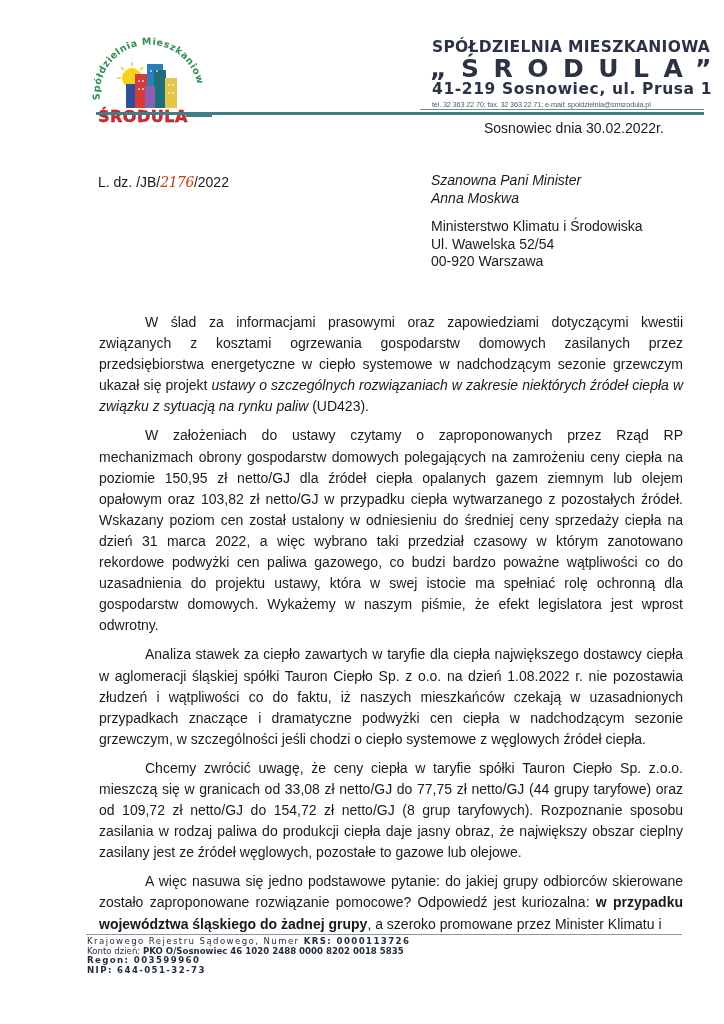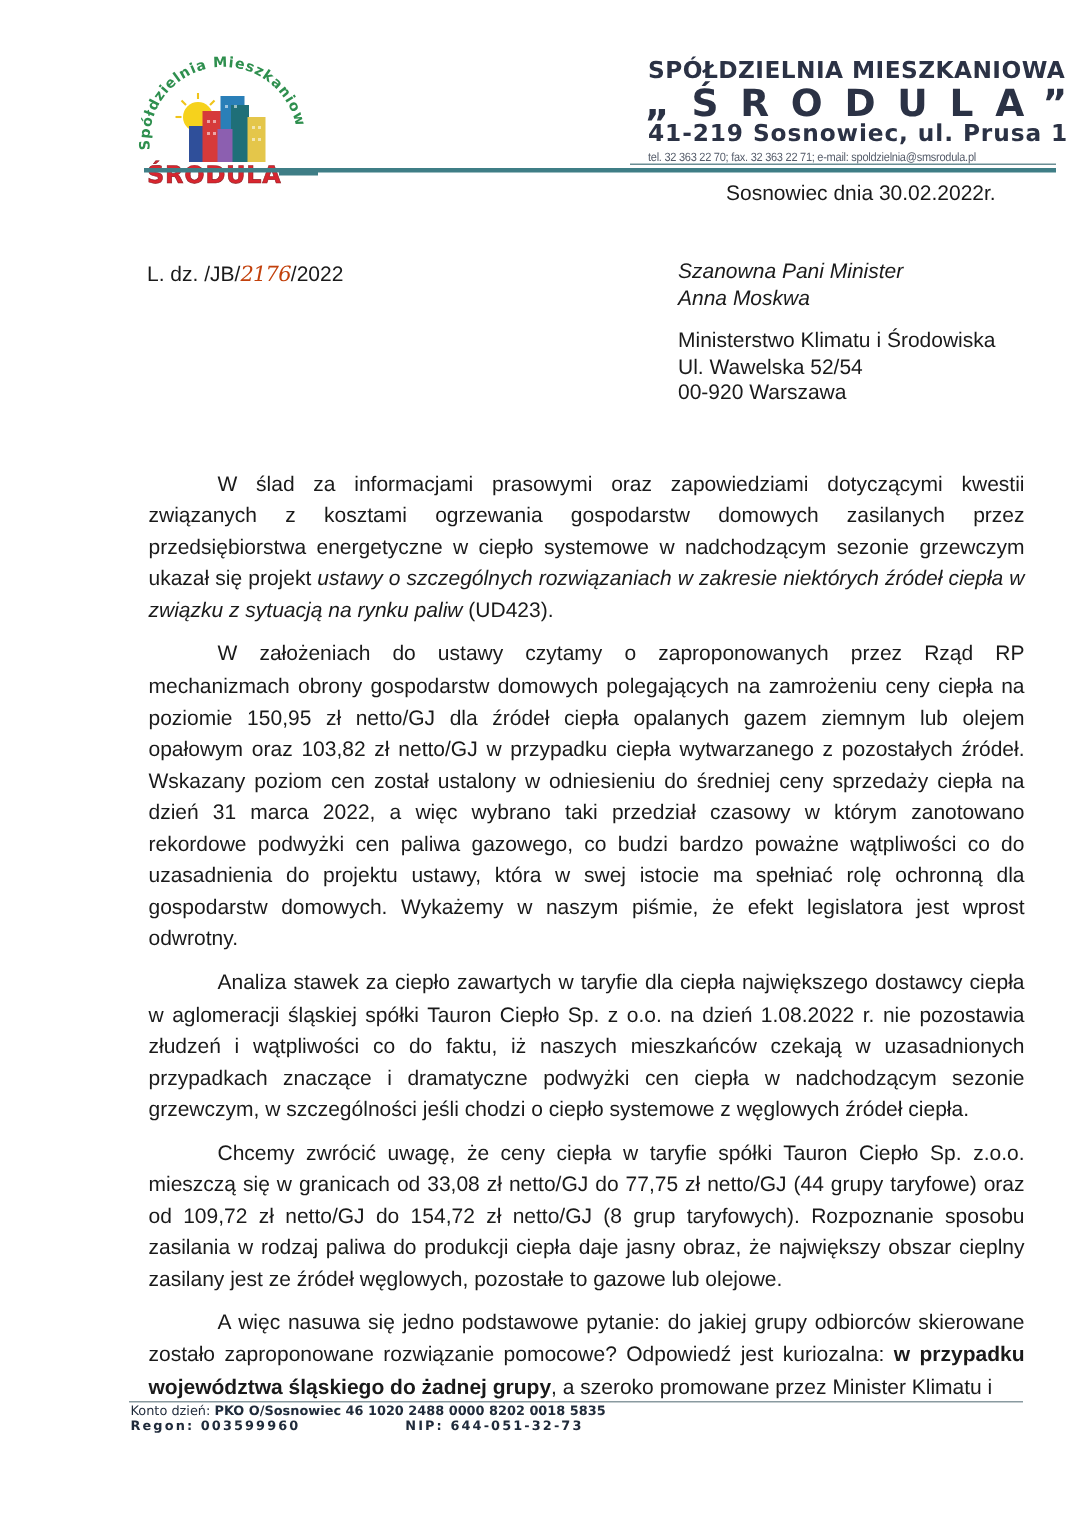--- a/index.html
+++ b/index.html
@@ -17,37 +17,37 @@
   #lh-address { left: 432px; top: 80px; font-size: 15.5px; letter-spacing: 0.6px; white-space: nowrap; }
   #lh-contact { left: 432px; top: 100px; font-size: 8px; color: #555c6a; white-space: nowrap; font-family: "Liberation Sans Narrow", "Liberation Sans", sans-serif; letter-spacing: -0.2px; transform: scaleX(0.92); transform-origin: left; }
   #lh-rule { left: 96px; top: 112px; width: 608px; height: 3px; background: #3f7e86; }
   #lh-rule2 { left: 420px; top: 109px; width: 284px; height: 1px; background: #6a8e94; }
 
   #place-date { left: 484px; top: 120px; font-size: 14px; white-space: nowrap; }
 
   #ref { left: 98px; top: 174px; font-size: 14px; white-space: nowrap; }
   #ref .hand { font-family: "DejaVu Serif", serif; font-style: italic; color: #c2410c; font-size: 14px; letter-spacing: -0.5px; }
 
-  #recipient { left: 452px; top: 172px; font-size: 14px; line-height: 17.5px; }
+  #recipient { left: 431px; top: 172px; font-size: 14px; line-height: 17.5px; }
   #recipient .salutation { font-style: italic; }
   #recipient .gap { height: 11px; }
 
   
   #body { left: 99px; top: 312px; width: 584px; font-size: 14px; line-height: 21.1px; text-align: justify; }
   #body p { margin: 0 0 8px 0; text-indent: 46px; }
   #body i { }
   #body b { font-weight: bold; }
 
   
   #footer-rule { left: 86px; top: 934px; width: 596px; height: 1px; background: #8a9aa0; }
   #footer { left: 87px; top: 937px; font-size: 8.6px; line-height: 9.6px; color: #1f2a3a; font-family: "DejaVu Sans", sans-serif; white-space: nowrap; }
   #footer .l1 { font-family: "Liberation Sans", sans-serif; font-size: 9.2px; }
   #footer .wide { letter-spacing: 1.4px; }
   #footer .b { font-weight: bold; }
-  #footer .row { display: flex; justify-content: space-between; width: 302px; }
+  #footer .row { display: flex; justify-content: space-between; width: 302px; flex-direction: column; }
 </style>
 </head>
 <body>
 
 <div id="logo" class="abs">
   <svg viewBox="0 0 126 100">
     <defs>
       <path id="arcPath" d="M14,74 A48,48 0 0 1 112,62" fill="none"></path>
     </defs>
     <text font-family="DejaVu Sans, sans-serif" font-size="9.5" font-weight="bold" fill="#2e8f4e" letter-spacing="0.6">
@@ -109,18 +109,19 @@
 <div id="body" class="abs">
   <p><span>W ślad za informacjami prasowymi oraz zapowiedziami dotyczącymi kwestii związanych z kosztami ogrzewania gospodarstw domowych zasilanych przez przedsiębiorstwa energetyczne w ciepło systemowe  w nadchodzącym sezonie grzewczym ukazał się projekt </span><i>ustawy o szczególnych rozwiązaniach w zakresie niektórych źródeł ciepła w związku z sytuacją na rynku paliw</i><span> (UD423).</span></p>
   <p>W założeniach do ustawy czytamy o zaproponowanych przez Rząd RP mechanizmach obrony gospodarstw domowych polegających na zamrożeniu ceny ciepła na poziomie 150,95 zł netto/GJ dla źródeł ciepła opalanych gazem ziemnym lub olejem opałowym oraz 103,82 zł netto/GJ w przypadku ciepła wytwarzanego z pozostałych źródeł. Wskazany poziom cen został ustalony w odniesieniu do średniej ceny sprzedaży ciepła na dzień 31 marca 2022, a więc wybrano taki przedział czasowy w którym zanotowano rekordowe podwyżki cen paliwa gazowego, co budzi bardzo poważne wątpliwości co do uzasadnienia do projektu ustawy, która w swej istocie ma spełniać rolę ochronną dla gospodarstw domowych. Wykażemy w naszym piśmie, że efekt legislatora jest wprost odwrotny.</p>
   <p>Analiza stawek za ciepło zawartych w taryfie dla ciepła największego dostawcy ciepła w aglomeracji śląskiej spółki Tauron Ciepło Sp. z o.o.  na dzień 1.08.2022 r. nie pozostawia złudzeń i wątpliwości co do faktu, iż naszych mieszkańców czekają w uzasadnionych przypadkach znaczące i dramatyczne podwyżki cen ciepła w nadchodzącym sezonie grzewczym, w szczególności jeśli chodzi o ciepło systemowe z węglowych źródeł ciepła.</p>
   <p>Chcemy zwrócić uwagę, że ceny ciepła w taryfie spółki Tauron Ciepło Sp. z.o.o. mieszczą się w granicach od 33,08 zł netto/GJ do 77,75 zł netto/GJ (44 grupy taryfowe) oraz od 109,72 zł netto/GJ do 154,72 zł netto/GJ (8 grup taryfowych). Rozpoznanie sposobu zasilania w rodzaj paliwa do produkcji ciepła daje jasny obraz, że największy obszar cieplny zasilany jest ze źródeł węglowych, pozostałe to gazowe  lub olejowe.</p>
   <p><span>A więc nasuwa się jedno podstawowe pytanie: do jakiej grupy odbiorców skierowane zostało zaproponowane rozwiązanie pomocowe? Odpowiedź jest kuriozalna: </span><b>w przypadku województwa śląskiego do żadnej grupy</b><span>, a szeroko promowane przez Minister Klimatu i</span></p>
 </div>
 
 <div id="footer-rule" class="abs"></div>
 <div id="footer" class="abs">
+  <div class="wide"><span>Krajowego Rejestru Sądowego, Numer </span><span class="b">KRS: 0000113726</span></div>
   <div><span>Konto dzień: </span><span class="b">PKO O/Sosnowiec 46 1020 2488 0000 8202 0018 5835</span></div>
   <div class="row wide">
       <span class="b">Regon: 003599960</span>
       <span class="b">NIP: 644-051-32-73</span>
     </div>
 </div>
 
 </body></html>

